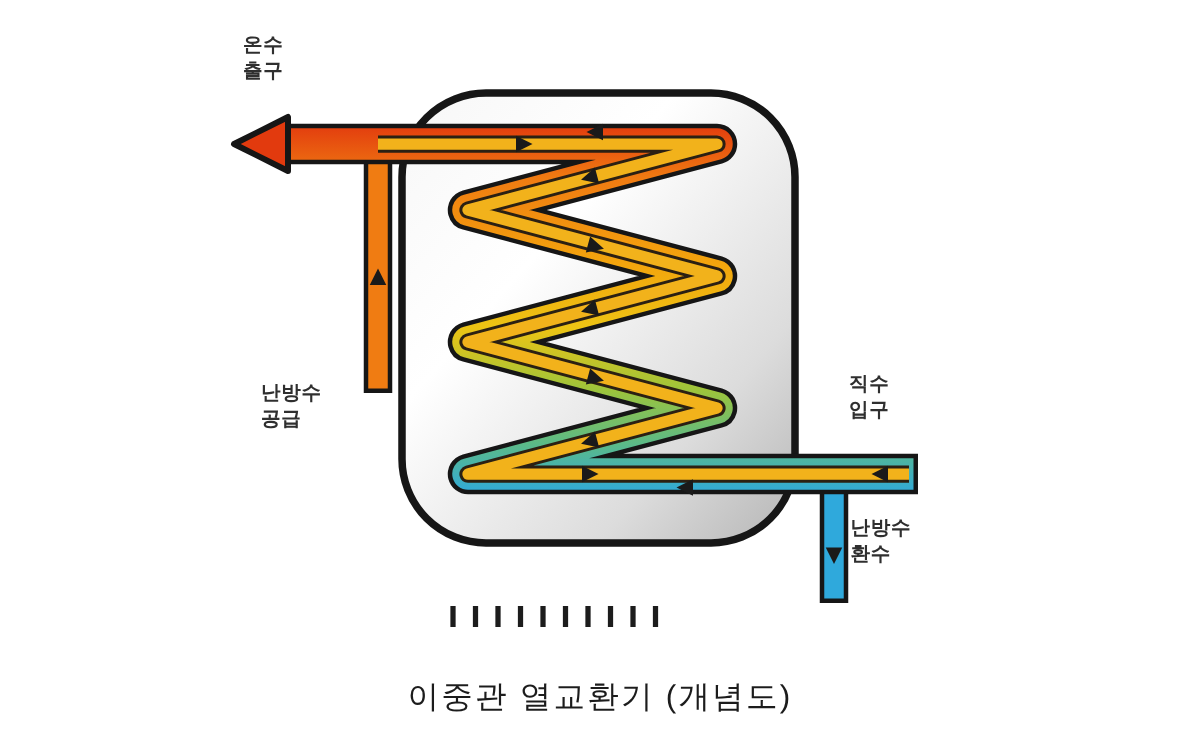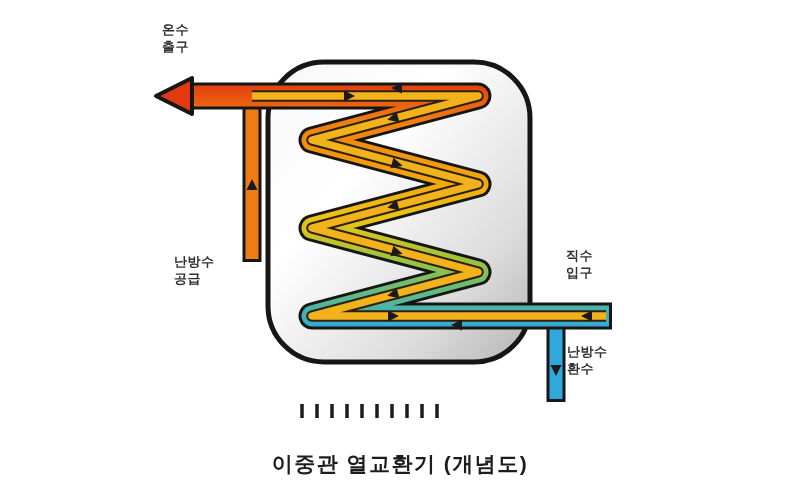--- a/index.html
+++ b/index.html
@@ -7,21 +7,21 @@
     position:relative;width:800px;height:500px;background:#ffffff;overflow:hidden;
     font-family:"Liberation Sans","DejaVu Sans",sans-serif;
   }
   #canvas svg{position:absolute;left:0;top:0;}
   .lbl{
     position:absolute;font-size:13px;line-height:1.3;color:#2f2f2f;
     white-space:pre-line;font-weight:bold;letter-spacing:0.5px;
   }
   .caption{
     position:absolute;left:0;right:0;top:450px;text-align:center;
-    font-size:21px;font-weight:bold;color:#1c1c1c;letter-spacing:1.5px;
+    font-size:21px;font-weight:normal;color:#1c1c1c;letter-spacing:1.5px;
   }
   .flow-arrow{fill:#1a1a1a;}
   .outline{stroke:#161616;fill:none;}
 </style>
 </head>
 <body>
 
 <div id="canvas">
 
   <svg width="800" height="500" viewBox="0 0 800 500">

